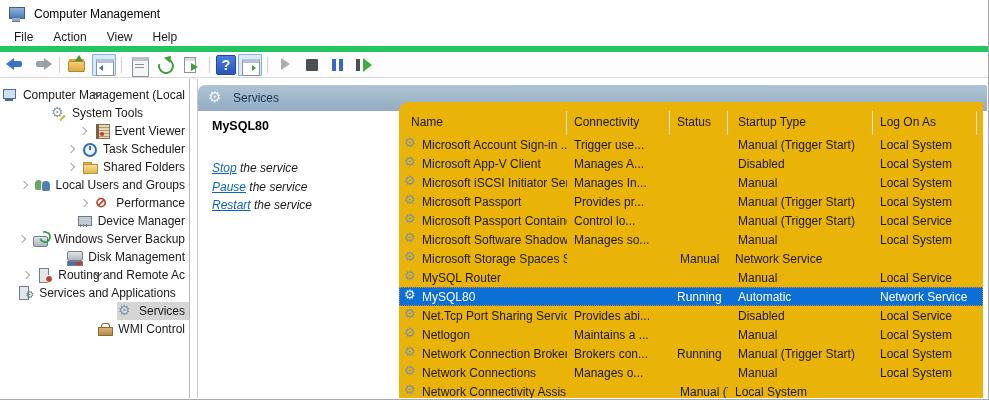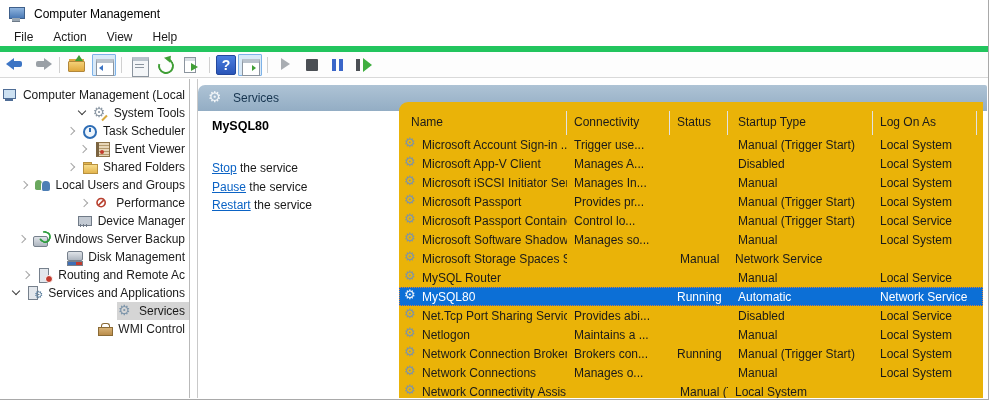--- a/index.html
+++ b/index.html
@@ -44,21 +44,21 @@
   .tb[data-kind="play"]::before { content: ""; position: absolute; left: 7px; top: 4px; border-top: 6px solid transparent; border-bottom: 6px solid transparent; border-left: 9px solid #a9adb2; }
   .tb[data-kind="stop"]::before { content: ""; position: absolute; left: 6px; top: 5px; width: 12px; height: 12px; background: #4b4f54; border-radius: 1px; }
   .tb[data-kind="pause"]::before { content: ""; position: absolute; left: 6px; top: 5px; width: 4px; height: 12px; background: #3a66c9; box-shadow: 7px 0 0 #3a66c9; }
   .tb[data-kind="resume"]::before { content: ""; position: absolute; left: 4px; top: 5px; width: 4px; height: 12px; background: #4b4f54; }
   .tb[data-kind="resume"]::after { content: ""; position: absolute; left: 11px; top: 4px; border-top: 7px solid transparent; border-bottom: 7px solid transparent; border-left: 9px solid #3fae3f; }
 
   
   .tree-pane { position: absolute; top: 79px; bottom: 1px; left: 0; width: 190px; border-right: 1px solid #b9b9b9; overflow: hidden; padding-top: 7px; background: #fff; }
   .tree-item { height: 18px; display: flex; align-items: center; white-space: nowrap; cursor: default; justify-content: flex-end; }
   .tree-item[data-level="0"] { padding-left: 4px; }
-  .tree-item[data-level="1"] { padding-left: 8px; }
+  .tree-item[data-level="1"] { padding-left: 8px; flex-direction: column; }
   .tree-item[data-level="2"] { padding-left: 24px; }
   .chev { flex: 0 0 18px; width: 18px; height: 18px; position: relative; }
   .tree-item[data-expand="collapsed"] .chev::before { content: ""; position: absolute; left: 5px; top: 6px; width: 5px; height: 5px; border-top: 1px solid #a6a6a6; border-right: 1px solid #a6a6a6; transform: rotate(45deg); }
   .tree-item[data-expand="expanded"] .chev::before { content: ""; position: absolute; left: 5px; top: 4px; width: 5px; height: 5px; border-top: 1px solid #3c3c3c; border-right: 1px solid #3c3c3c; transform: rotate(135deg); }
   .tsel { display: inline-flex; align-items: center; padding: 1px 4px 1px 1px; }
   .tree-item[data-state="selected"] .tsel { background: #d5d5d5; }
   .ticon { flex: 0 0 16px; width: 16px; height: 16px; position: relative; margin-right: 5px; display: inline-block; }
   .tlabel { line-height: 16px; }
 
   
@@ -94,21 +94,21 @@
   
   .right { position: absolute; top: 79px; bottom: 1px; left: 197px; right: 1px; border-left: 1px solid #c9c9c9; background: #fff; overflow: hidden; }
   .band { position: absolute; top: 6px; left: 0; right: 0; height: 26px; background: linear-gradient(#aec3d5, #93adc4); border-radius: 7px 2px 0 0; display: flex; align-items: center; padding-left: 10px; gap: 9px; }
   .band-gear { width: 16px; height: 16px; position: relative; }
   .band-gear::before { content: "⚙"; position: absolute; left: 0; top: -1px; font-size: 15px; line-height: 16px; color: rgba(255,255,255,0.85); }
   .band-title { color: #15334e; font-size: 12px; }
 
   .info { position: absolute; top: 32px; left: 0; width: 200px; bottom: 0; padding: 8px 0 0 14px; background: #fff; }
   .svc-name { font-weight: bold; font-size: 12.5px; color: #000; }
   .svc-links { margin-top: 26px; }
-  .svc-link-row { line-height: 18.5px; white-space: nowrap; }
+  .svc-link-row { line-height: 18.5px; white-space: nowrap; font-style: italic; }
   .svc-link { color: #0b63c5; text-decoration: underline; cursor: pointer; }
   .svc-rest { color: #1a1a1a; }
 
   
   .listpanel { position: absolute; top: 23px; left: 201px; right: 4px; bottom: 0; background: #eab308; border-radius: 9px 0 0 0; overflow: hidden; }
   .listheader, .row { display: grid; grid-template-columns: 168px 103px 58px 145px 104px 1fr; }
   .listheader { height: 33px; align-items: end; }
   .hcell { position: relative; height: 24px; line-height: 22px; padding-left: 12px; border-right: 1px solid #e2e2e2; white-space: nowrap; overflow: hidden; color: #1b1b1b; cursor: default; }
   .hcell.gutter { border-right: none; }
   .hcell.c-desc, .hcell.c-status, .hcell.c-logon { padding-left: 7px; }
@@ -196,30 +196,30 @@
         <span class="chev"></span>
         <span class="tsel">
           <span class="ticon" data-icon="tools-icon"></span>
           <span class="tlabel">System Tools</span>
         </span>
       </div>
 
       <div class="tree-item" data-level="2" data-expand="collapsed" data-state="normal">
         <span class="chev"></span>
         <span class="tsel">
+          <span class="ticon" data-icon="event-viewer-icon"></span>
+          <span class="tlabel">Event Viewer</span>
+        </span>
+      </div>
+
+      <div class="tree-item" data-level="2" data-expand="collapsed" data-state="normal">
+        <span class="chev"></span>
+        <span class="tsel">
           <span class="ticon" data-icon="clock-icon"></span>
           <span class="tlabel">Task Scheduler</span>
-        </span>
-      </div>
-
-      <div class="tree-item" data-level="2" data-expand="collapsed" data-state="normal">
-        <span class="chev"></span>
-        <span class="tsel">
-          <span class="ticon" data-icon="event-viewer-icon"></span>
-          <span class="tlabel">Event Viewer</span>
         </span>
       </div>
 
       <div class="tree-item" data-level="2" data-expand="collapsed" data-state="normal">
         <span class="chev"></span>
         <span class="tsel">
           <span class="ticon" data-icon="shared-folder-icon"></span>
           <span class="tlabel">Shared Folders</span>
         </span>
       </div>

